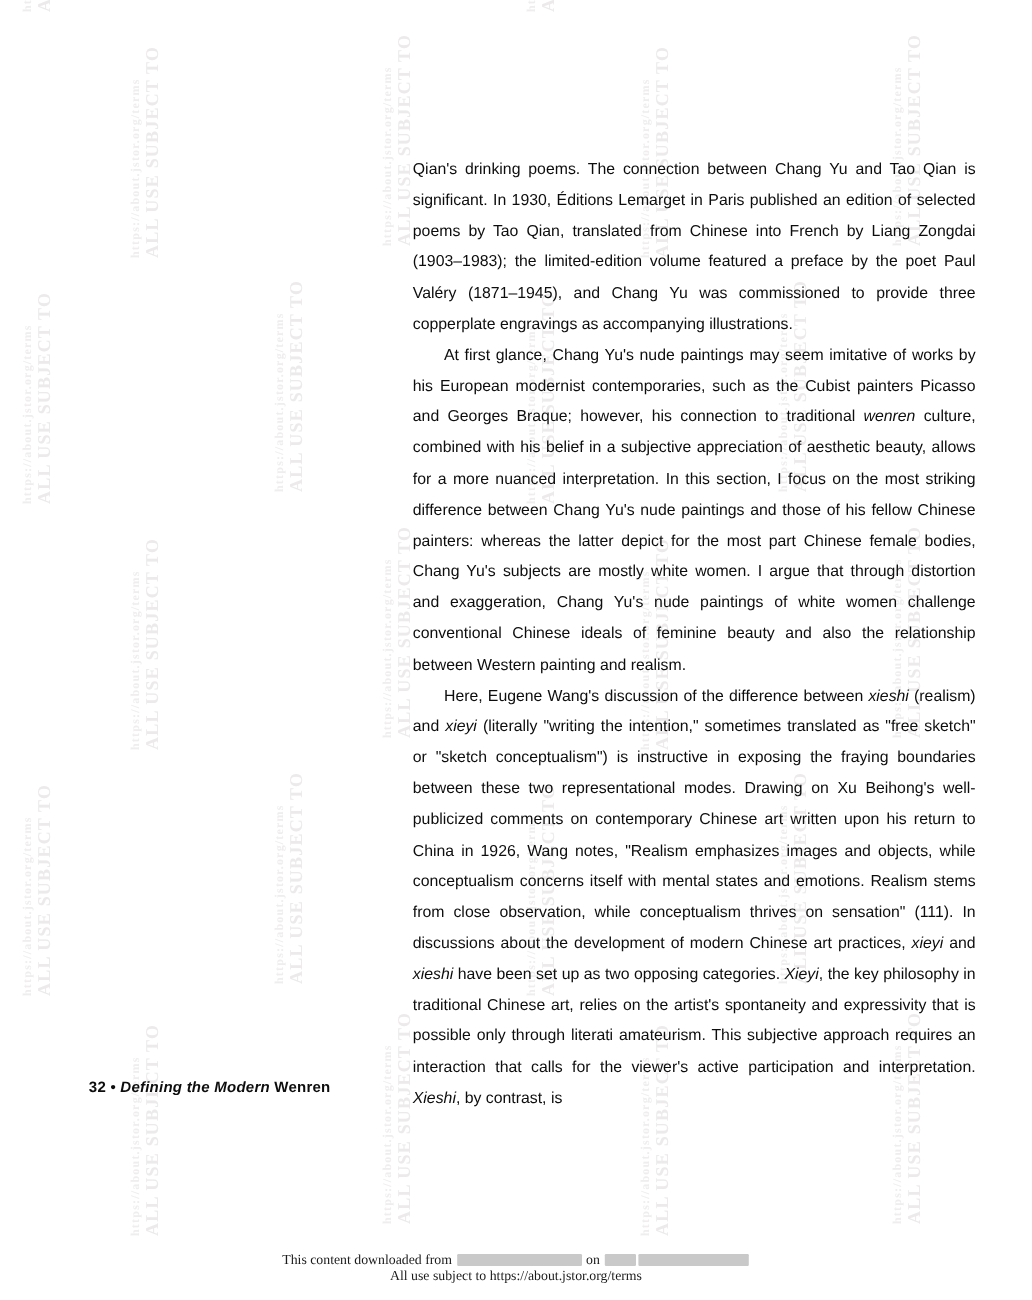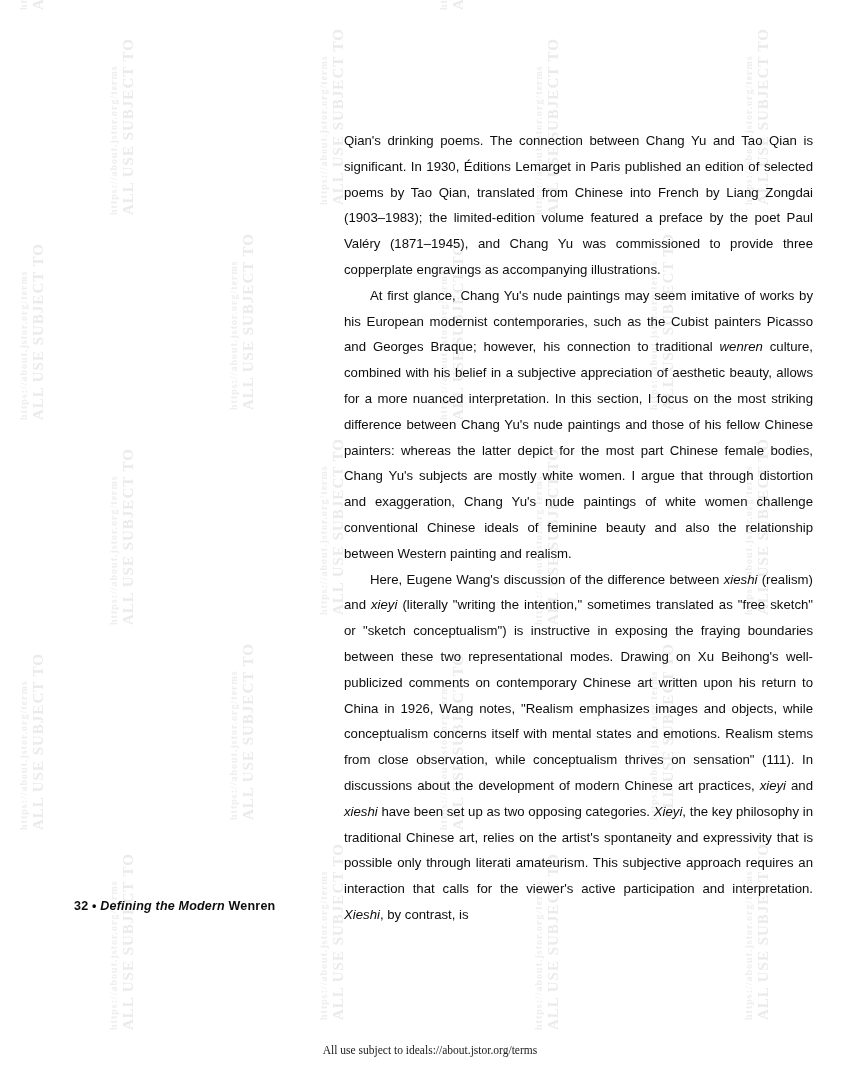--- a/index.html
+++ b/index.html
@@ -203,16 +203,17 @@
     </div>
 
   <div class="folio">
     <span>32</span>
     <span class="sep">•</span>
     <span class="title-italic">Defining the Modern</span>
     <span>Wenren</span>
   </div>
 
   <div class="footer">
-    <span class="line2">All use subject to ideals://about.jstor.org/terms</span>
+    <span class="line1"><span>This content downloaded from </span><span class="redacted r1">&nbsp;</span><span> on </span><span class="redacted r2">&nbsp;</span><span class="redacted r3">&nbsp;</span></span>
+    <span class="line2">All use subject to https://about.jstor.org/terms</span>
   </div>
 
 </div>
 
 </body></html>

